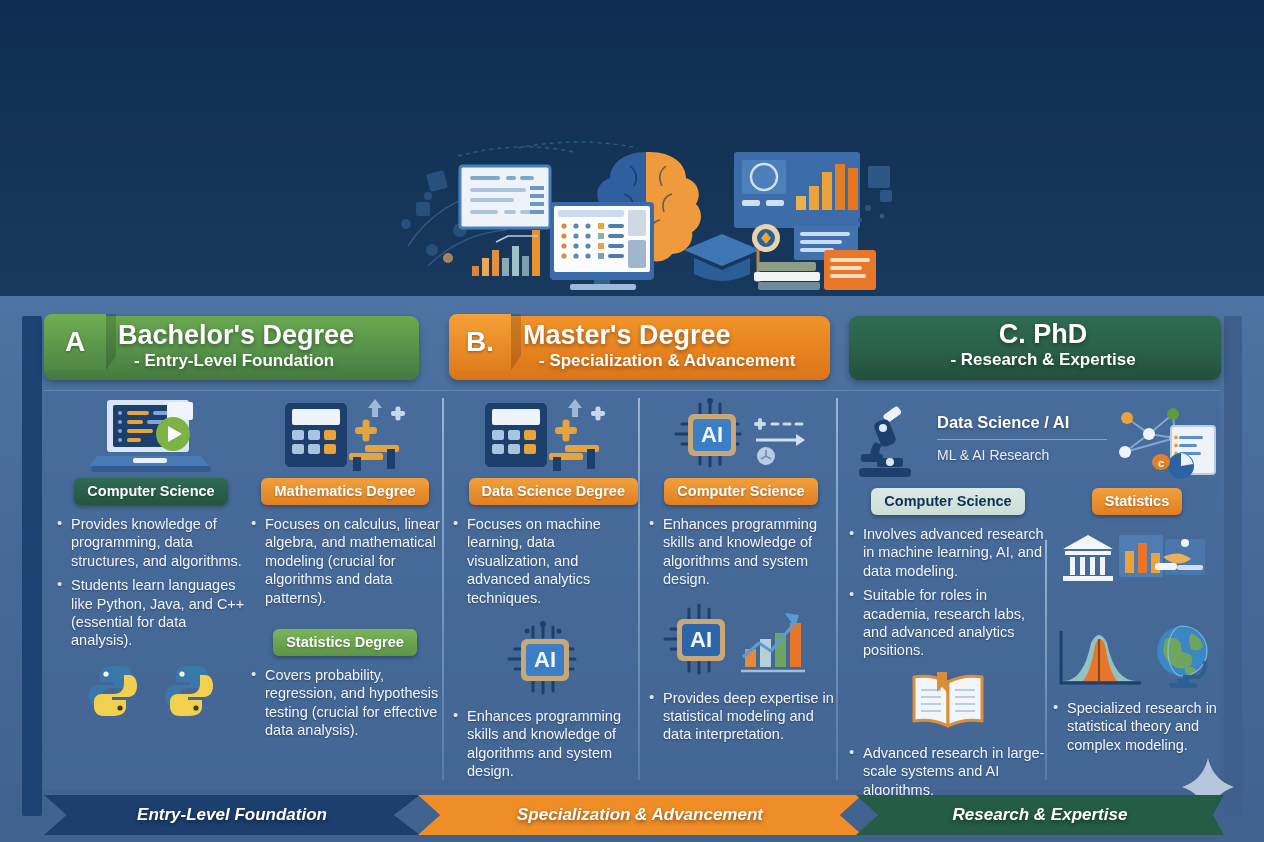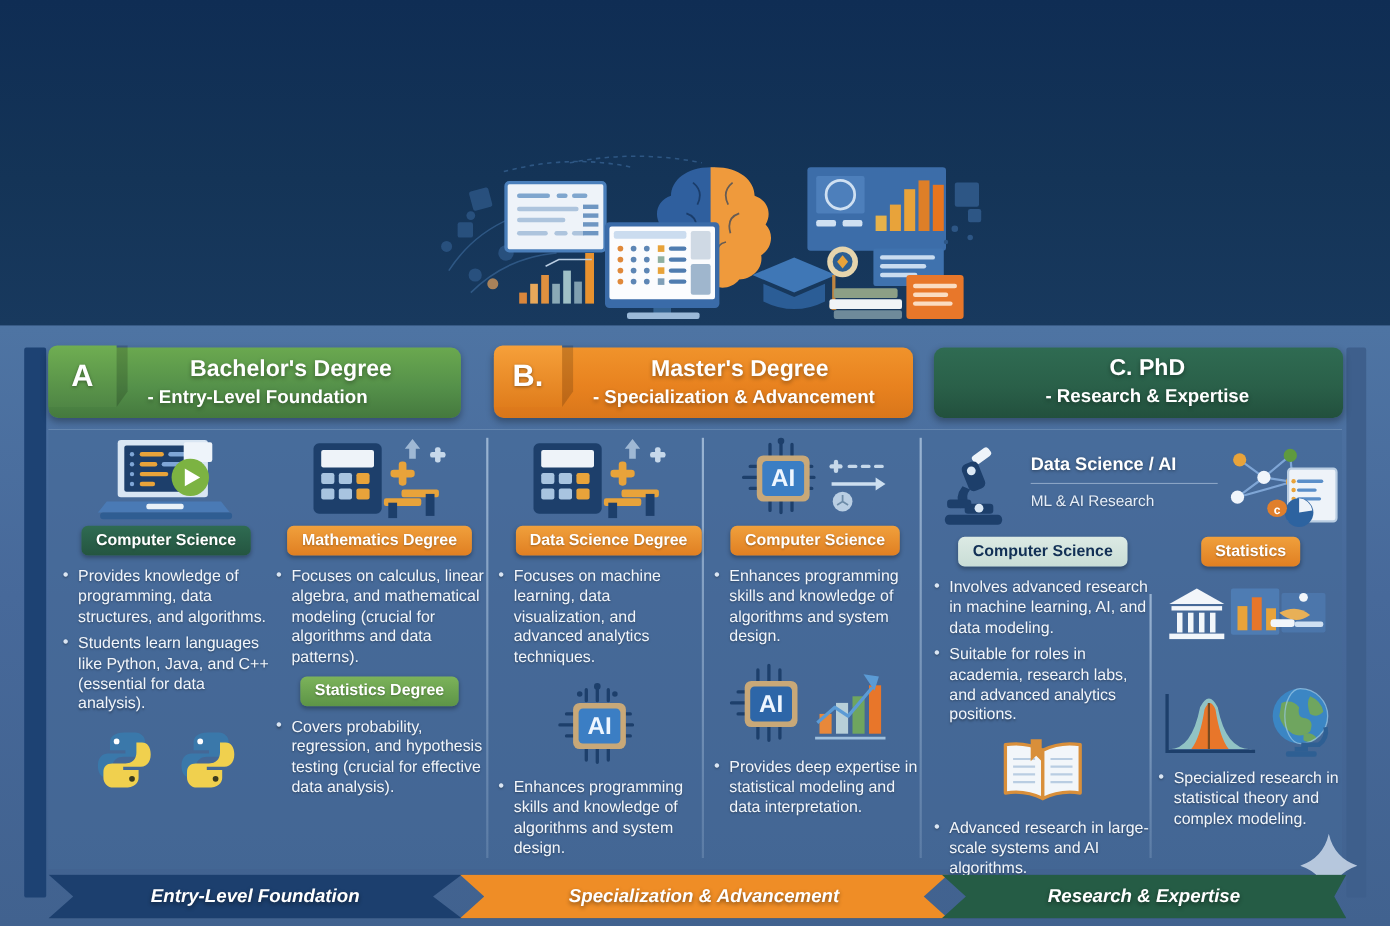--- a/index.html
+++ b/index.html
@@ -68,22 +68,22 @@
   .hdr-a .badge{ background:linear-gradient(180deg,#6fae52,#4f8645); }
   .hdr-b .badge{ background:linear-gradient(180deg,#f6a03a,#e07d1c); }
   .badge::after{
     content:""; position:absolute; right:-10px; top:0;
     border-left:10px solid rgba(0,0,0,.16);
     border-top:0 solid transparent; border-bottom:14px solid transparent;
     height:56px; box-sizing:border-box;
   }
   .hdr-txt{ position:absolute; left:74px; top:7px; right:8px; }
   .hdr-c .hdr-txt{ left:16px; right:0; text-align:center; top:6px; }
-  .hdr-main{ font-size:21px; font-weight:700; line-height:25px;
-    text-shadow:0 2px 4px rgba(0,0,0,.38);text-align:center; }
+  .hdr-main{ font-size:27px; font-weight:700; line-height:25px;
+    text-shadow:0 2px 4px rgba(0,0,0,.38); }
   .hdr-sub{ font-size:17px; font-weight:600; line-height:22px; margin-top:2px;
     text-shadow:0 2px 4px rgba(0,0,0,.35); }
   .hdr-a .hdr-sub, .hdr-b .hdr-sub{ padding-left:16px; }
 
   
   .col{ position:absolute; top:392px; height:400px; }
   .c1{ left:56px;  width:190px; }
   .c2{ left:250px; width:190px; }
   .c3{ left:452px; width:186px; }
   .c4{ left:648px; width:186px; }
@@ -414,21 +414,21 @@
       <rect x="108" y="54" width="8" height="20" fill="#1d3f6b"></rect>
       <rect x="74" y="62" width="8" height="14" fill="#1d3f6b"></rect>
     </svg>
   </div>
   <div style="text-align:center">
     <span class="chip chip-orange">Mathematics Degree</span>
   </div>
   <ul class="bullets">
     <li>Focuses on calculus, linear algebra, and mathematical modeling (crucial for algorithms and data patterns).</li>
   </ul>
-  <div style="text-align:center;margin-top:8px">
+  <div style="text-align:center;margin-top:22px">
     <span class="chip chip-green2">Statistics Degree</span>
   </div>
   <ul class="bullets">
     <li>Covers probability, regression, and hypothesis testing (crucial for effective data analysis).</li>
   </ul>
 </div>
 
 <div class="col c3">
   <div class="icon-wrap" style="height:86px">
     <svg width="132" height="80" viewBox="0 0 132 80">

